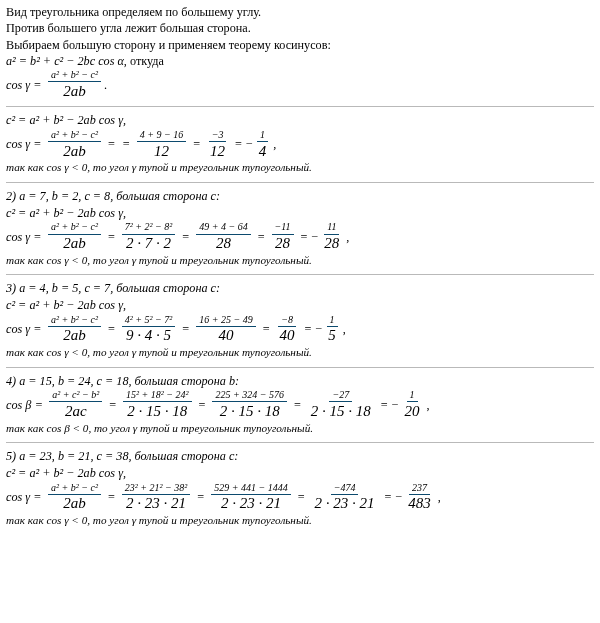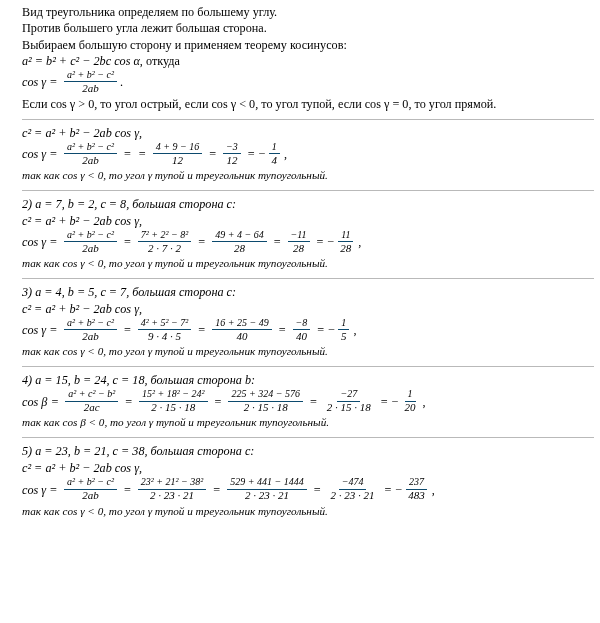--- a/index.html
+++ b/index.html
@@ -9,21 +9,21 @@
   }
   body {
     width: 600px;
     height: 623px;
     font-family: "Liberation Serif", serif;
     color: #000000;
     font-size: 12.2px;
     overflow: hidden;
   }
   .page {
-    padding: 5px 6px 0 22px;
+    padding: 5px 6px 0 6px;
     box-sizing: border-box;
     width: 600px;
   }
   .line {
     display: flex;
     align-items: center;
     flex-wrap: nowrap;
     white-space: nowrap;
     margin: 0;
     padding: 0;
@@ -50,21 +50,21 @@
     position: relative;
     top: -0.5px;
   }
   .frac .num {
     padding: 0 3px 0.5px 3px;
     border-bottom: 1px solid #0c4a6e;
     font-size: 10px;
   }
   .frac .den {
     padding: 0.5px 3px 0 3px;
-    font-size: 11px;
+    font-size: 15px;
   }
   .eq { margin: 0 4px; }
   .tail { margin-left: 1px; }
   .cmt { font-size: 11.2px; }
 </style>
 </head>
 <body>
 
 <div class="page">
 
@@ -78,21 +78,20 @@
     </div>
     <div class="line">
       <span class="it">cos γ</span>
       <span class="eq">=</span>
       <span class="frac">
         <span class="num it">a² + b² − c²</span>
         <span class="den it">2ab</span>
       </span>
       <span>.</span>
     </div>
-    <div class="line">Если cos γ &gt; 0, то угол острый, если cos γ &lt; 0, то угол тупой, если cos γ = 0, то угол прямой.</div>
   </div>
 
   <div id="problems">
       <hr class="sep">
       <div class="prob">
         <div class="line it">c² = a² + b² − 2ab cos γ,</div>
         <div class="line">
           <span class="it">cos γ</span>
           <span class="eq">=</span>
           <span class="frac">

